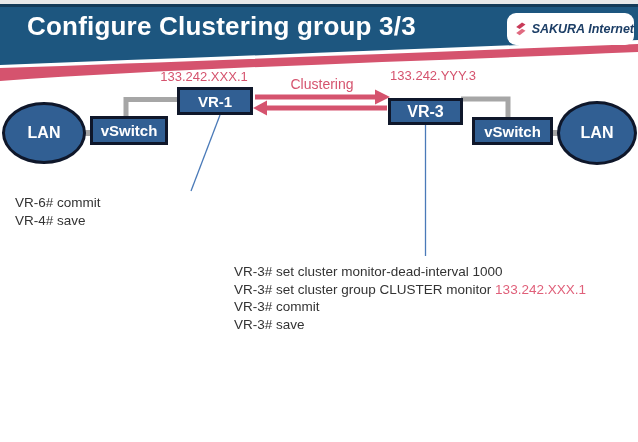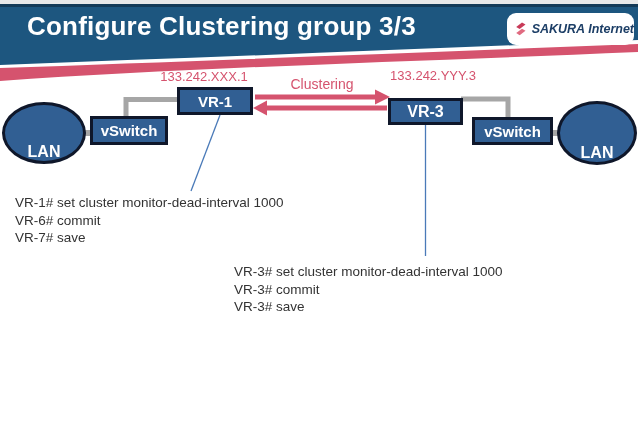--- a/index.html
+++ b/index.html
@@ -25,21 +25,21 @@
     margin-left:5px; white-space:nowrap;
   }
   .overlay-svg { position:absolute; left:0; top:0; z-index:1; }
   .node {
     position:absolute; z-index:2; box-sizing:border-box;
     background:#315f93; border:3px solid #0f172a;
     color:#ffffff; font-weight:bold;
     display:flex; align-items:center; justify-content:center;
     white-space:nowrap;
   }
-  .ellipse { border-radius:50%;align-items:flex-end; }
+  .ellipse { border-radius:50%; }
   .node-lan-left    { left:2px;   top:98px;  width:84px; height:62px; font-size:16px; }
   .node-vswitch-left{ left:90px;  top:112px; width:78px; height:29px; font-size:15px; }
   .node-vr1         { left:177px; top:83px;  width:76px; height:28px; font-size:15px; }
   .node-vr3         { left:388px; top:94px;  width:75px; height:27px; font-size:16px; }
   .node-vswitch-right{ left:472px; top:113px; width:81px; height:28px; font-size:15px; }
   .node-lan-right   { left:557px; top:97px;  width:80px; height:64px; font-size:16px; }
   .red-label {
     position:absolute; z-index:2; color:#d5536e; font-size:13px;
     text-align:center; white-space:nowrap;
   }
@@ -113,33 +113,33 @@
   <div class="node ellipse node-lan-right">
     <span>LAN</span>
   </div>
 
   <div class="red-label label-vr1-ip">133.242.XXX.1</div>
   <div class="red-label label-vr3-ip">133.242.YYY.3</div>
   <div class="red-label label-monitoring">Clustering</div>
 
   <div class="cmd-block cmd-vr1">
     <div>
-      <span>VR-1# set cluster monitor-dead-interval 1000</span>
-    </div>
-    <div>
       <span>VR-6# commit</span>
     </div>
     <div>
-      <span>VR-7# save</span>
+      <span>VR-4# save</span>
     </div>
   </div>
 
   <div class="cmd-block cmd-vr3">
     <div>
       <span>VR-3# set cluster monitor-dead-interval 1000</span>
+    </div>
+    <div>
+      <span>VR-3# set cluster group CLUSTER monitor </span><span class="cmd-ip">133.242.XXX.1</span>
     </div>
     <div>
       <span>VR-3# commit</span>
     </div>
     <div>
       <span>VR-3# save</span>
     </div>
   </div>
 
 </div>

